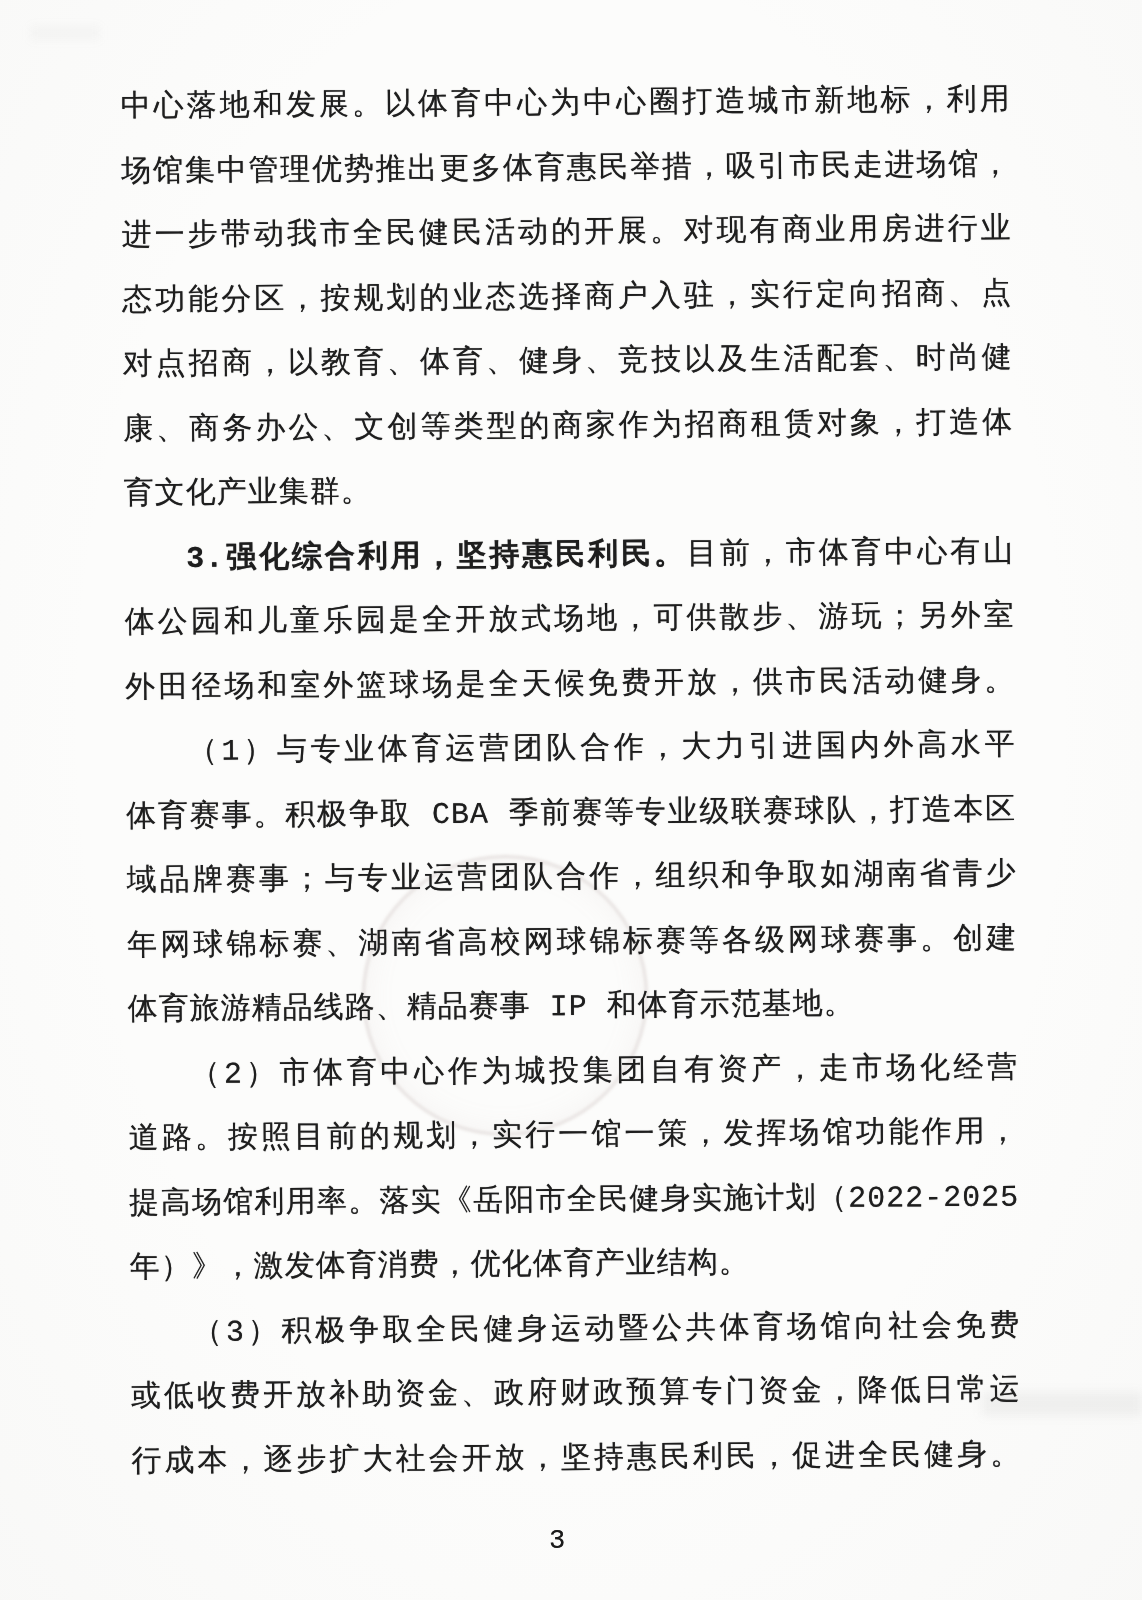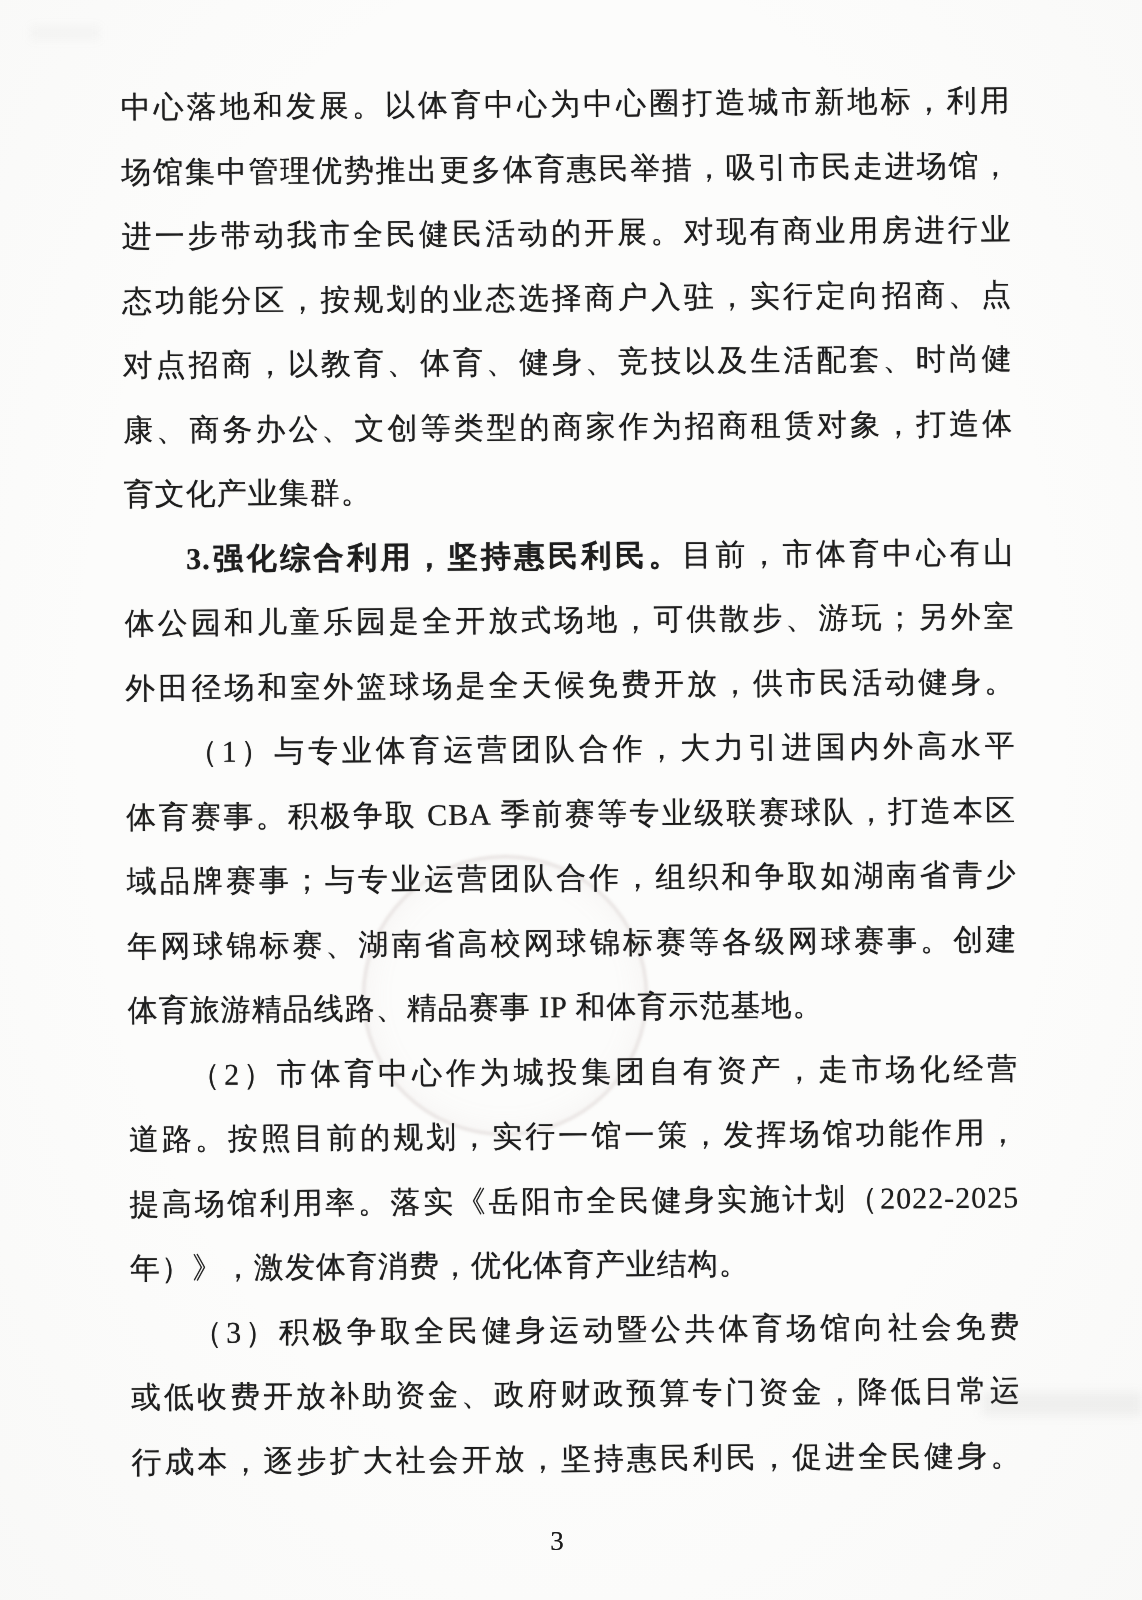--- a/index.html
+++ b/index.html
@@ -13,20 +13,21 @@
     overflow: hidden;
     position: relative;
     font-family: "Liberation Serif", "DejaVu Serif", serif;
   }
   .sheet {
     position: absolute;
     inset: 0;
     background:
       radial-gradient(ellipse at 50% 45%, rgba(255,255,255,0) 60%, rgba(190,190,188,0.06) 100%),
       #fcfcfb;
+    font-family: Liberation Mono, monospace;
   }
   .content {
     position: absolute;
     left: 126px;
     top: 72px;
     width: 890px;
     transform: rotate(-0.45deg);
     transform-origin: 50% 50%;
     color: #1e1e1e;
   }

